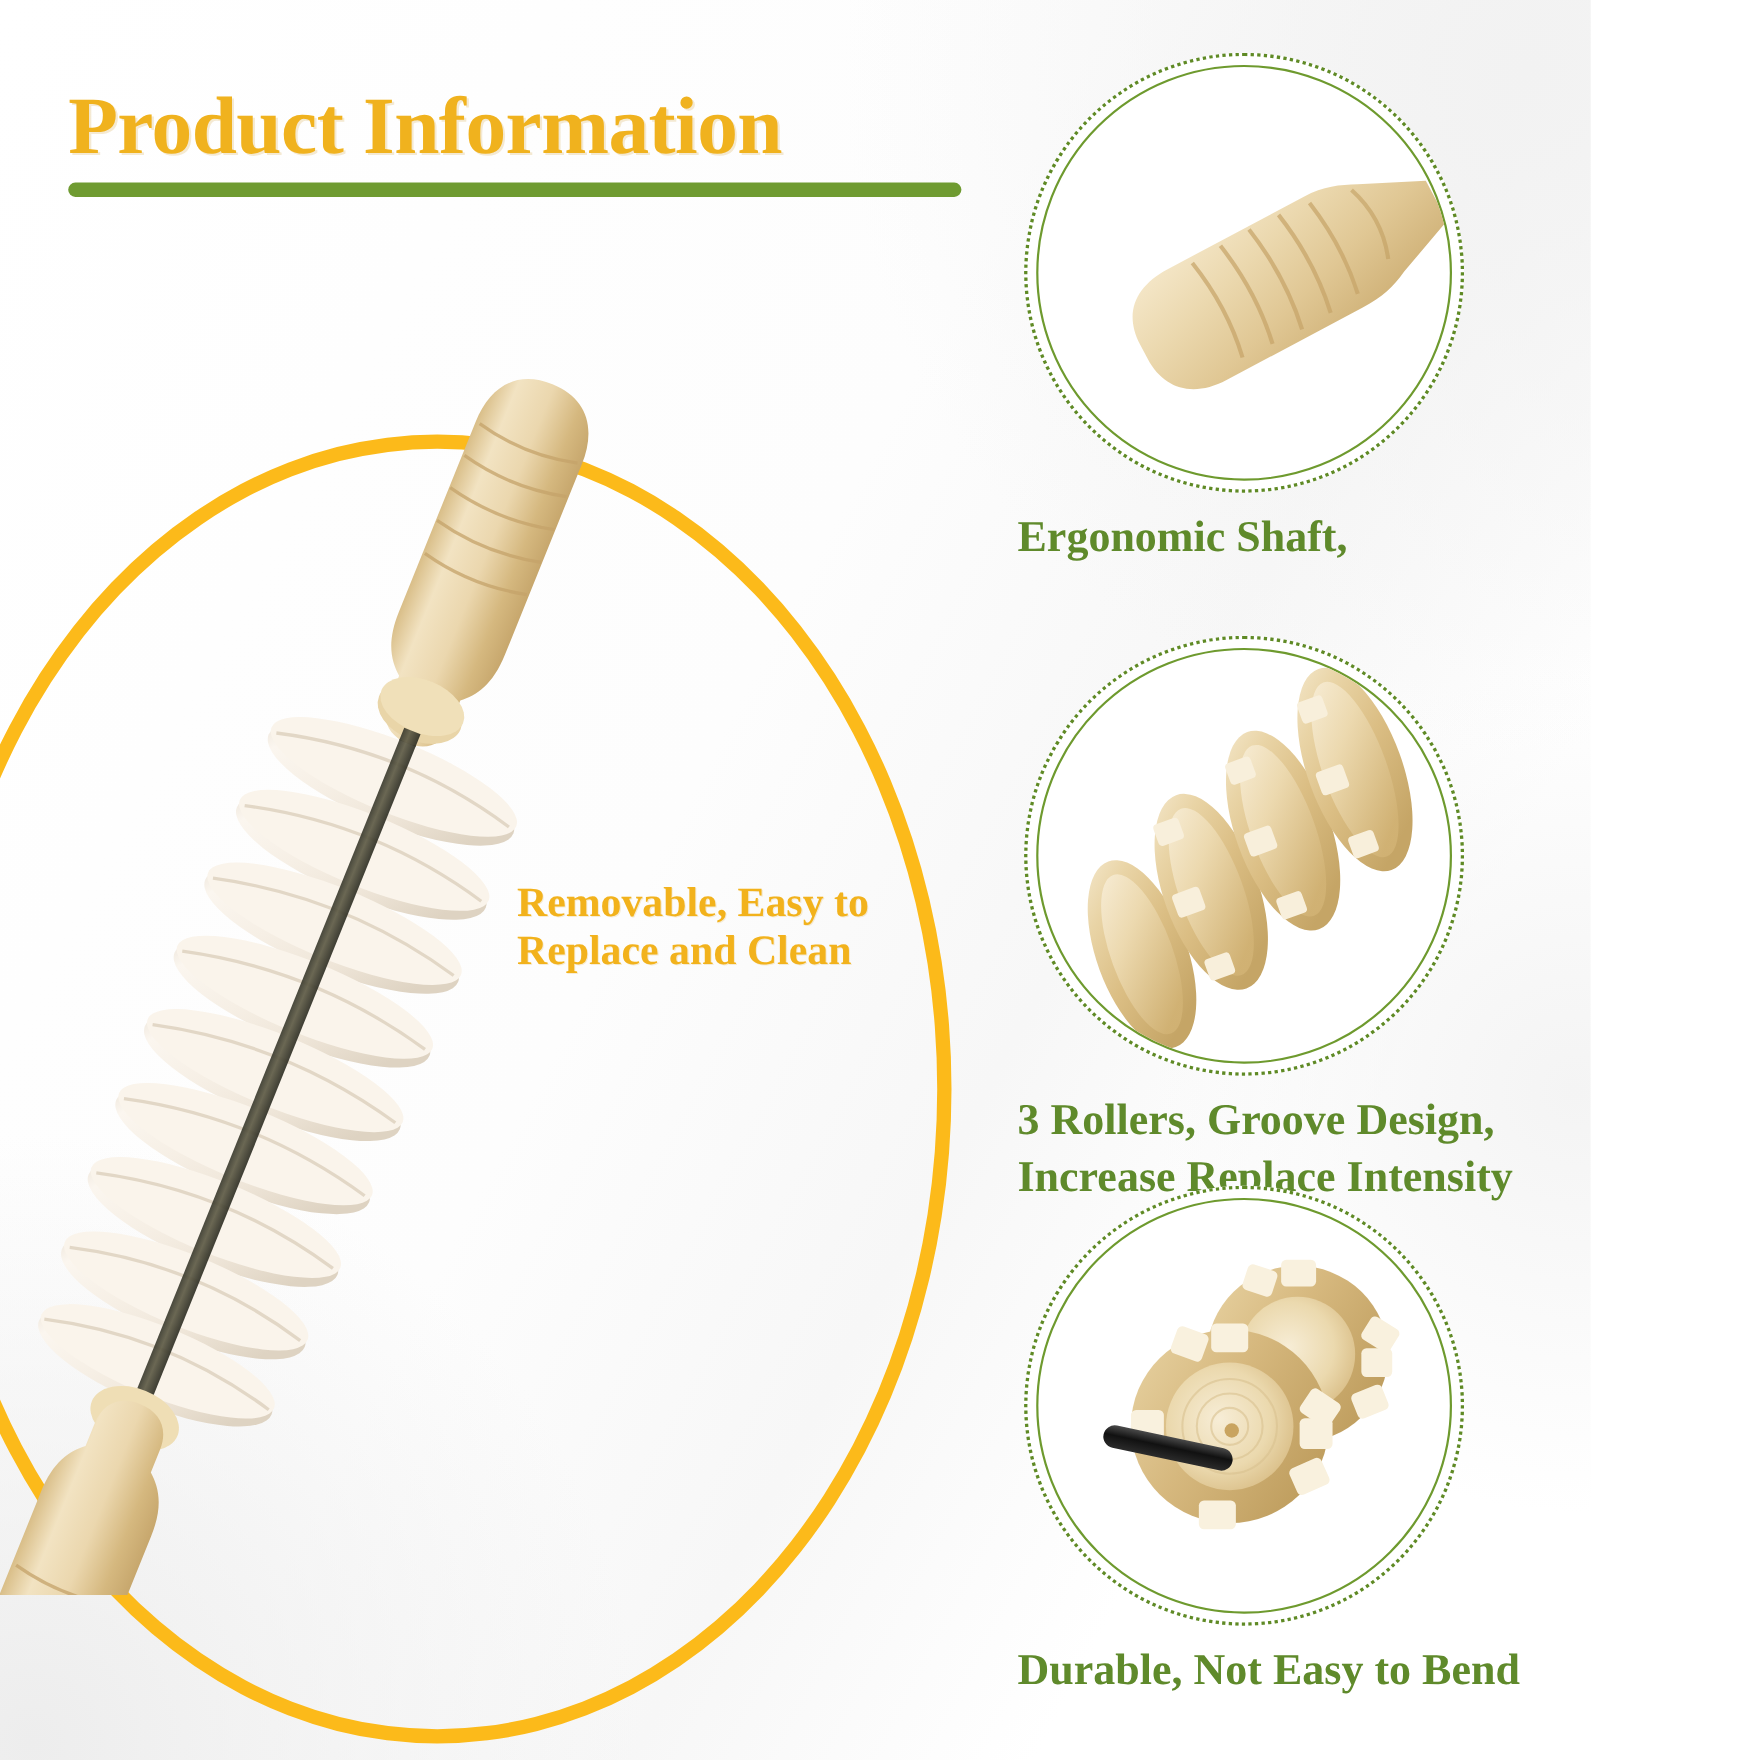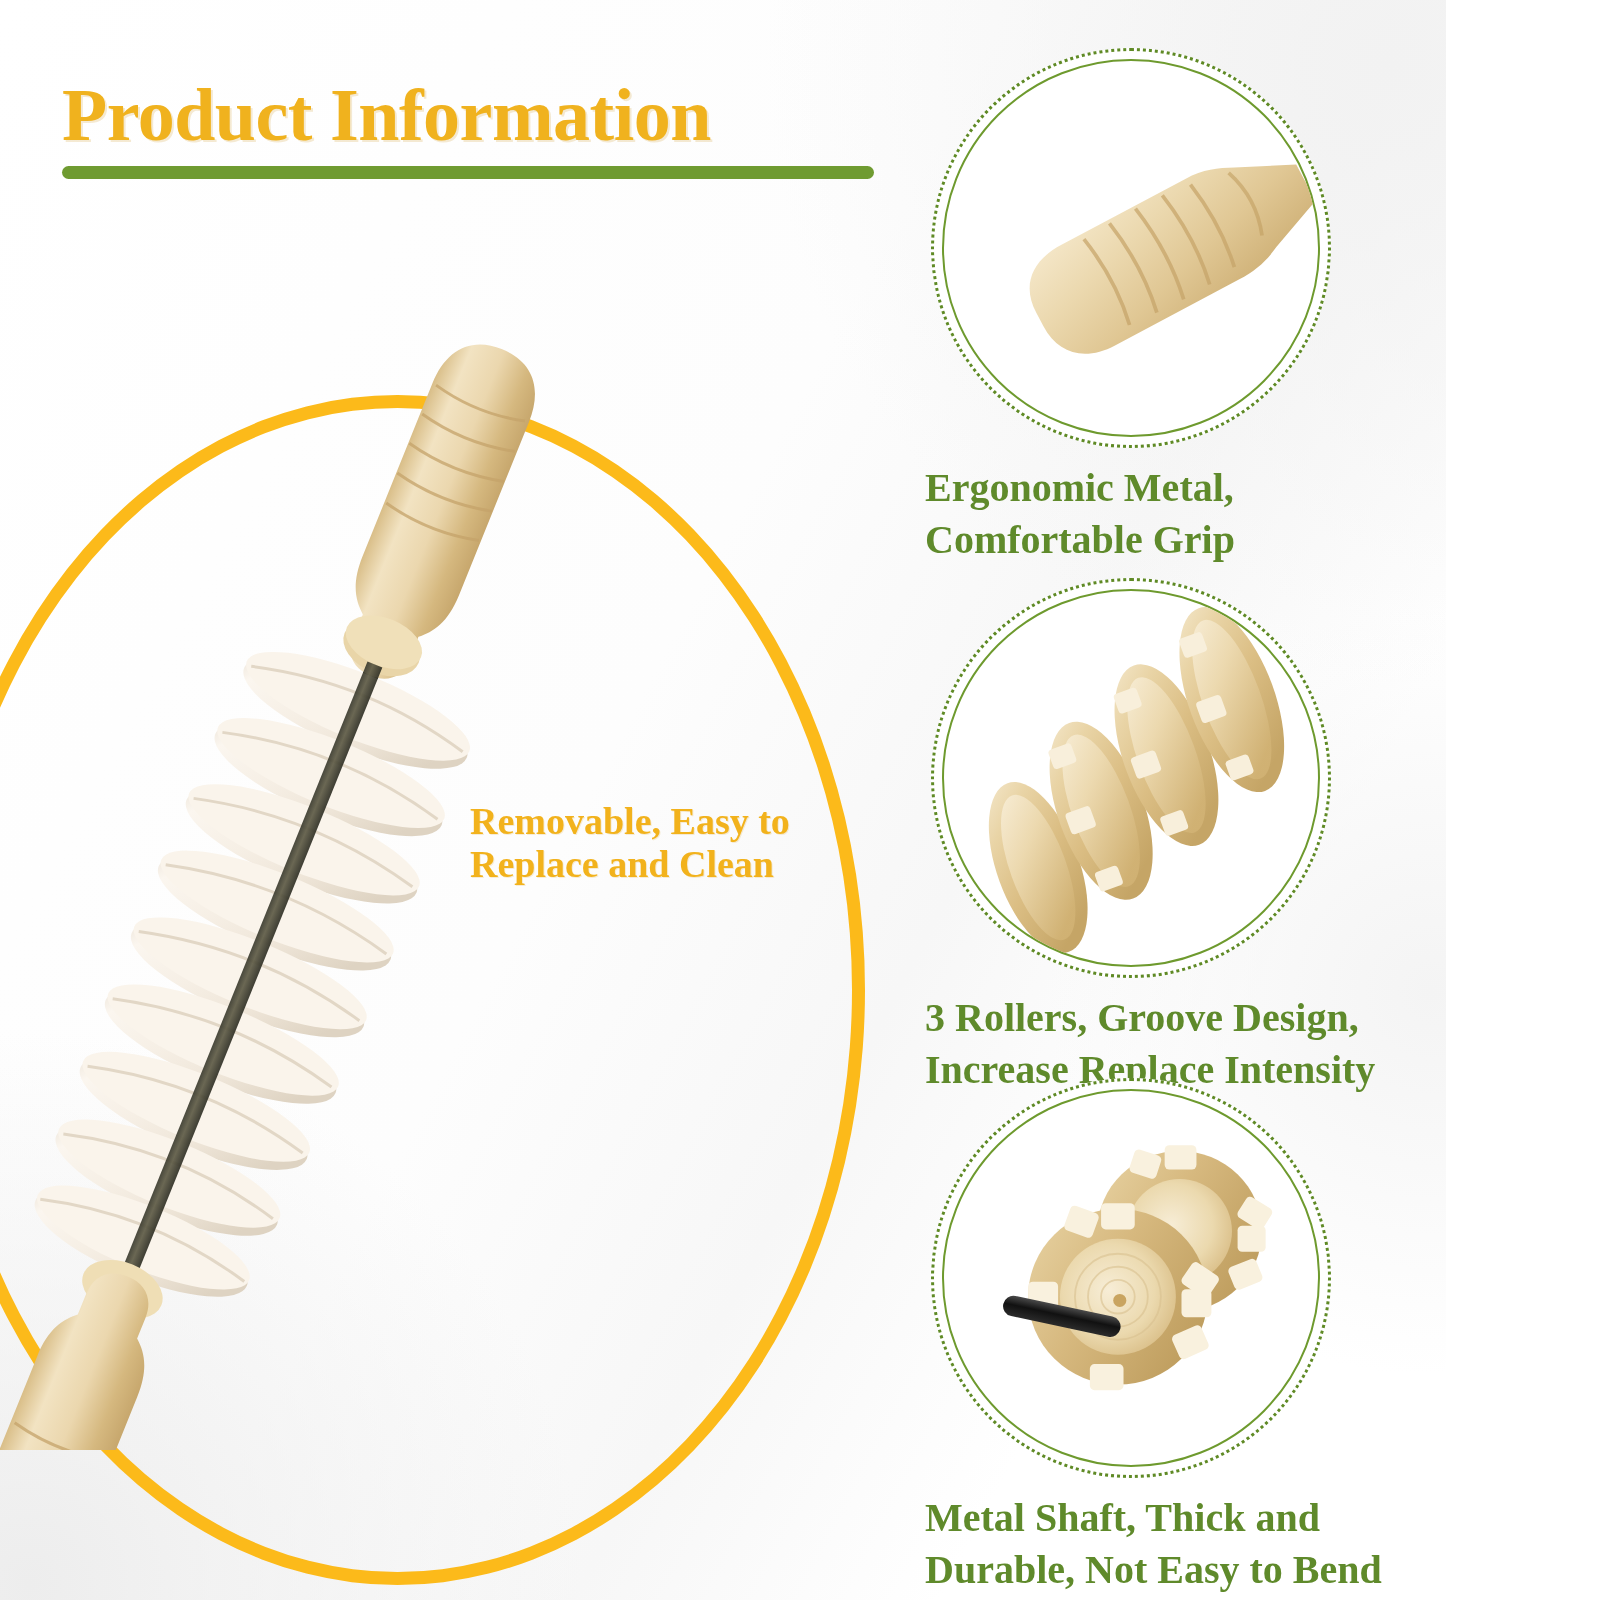--- a/index.html
+++ b/index.html
@@ -242,22 +242,21 @@
                 <path d="M288 170 q9 52 0 100"></path>
               </g>
               <path d="M330 178 q14 38 0 76" stroke="#C29E60" stroke-width="4" fill="none" opacity=".6"></path>
             </g>
           </svg>
         </div>
       </div>
       <div class="dot-ring"></div>
     </div>
     <div class="feat-text">
-      <span class="ln">Ergonomic Metal,</span>
-      <span class="ln">Comfortable Grip</span>
+      <span class="ln">Ergonomic Shaft,</span>
     </div>
   </div>
 
   <div class="feature" id="feature-2">
     <div class="feat-circle">
       <div class="solid-ring">
         <div class="feat-art">
           <svg viewBox="0 0 400 400" aria-hidden="true">
             <defs>
               <linearGradient id="r2" x1="0" y1="0" x2="0.4" y2="1">
@@ -379,18 +378,17 @@
 
             <g>
               <rect x="62" y="230" width="128" height="22" rx="11" fill="url(#met3)" transform="rotate(12 126 241)"></rect>
             </g>
           </svg>
         </div>
       </div>
       <div class="dot-ring"></div>
     </div>
     <div class="feat-text">
-      <span class="ln">Metal Shaft, Thick and</span>
       <span class="ln">Durable, Not Easy to Bend</span>
     </div>
   </div>
 
 </div>
 
 </body></html>

